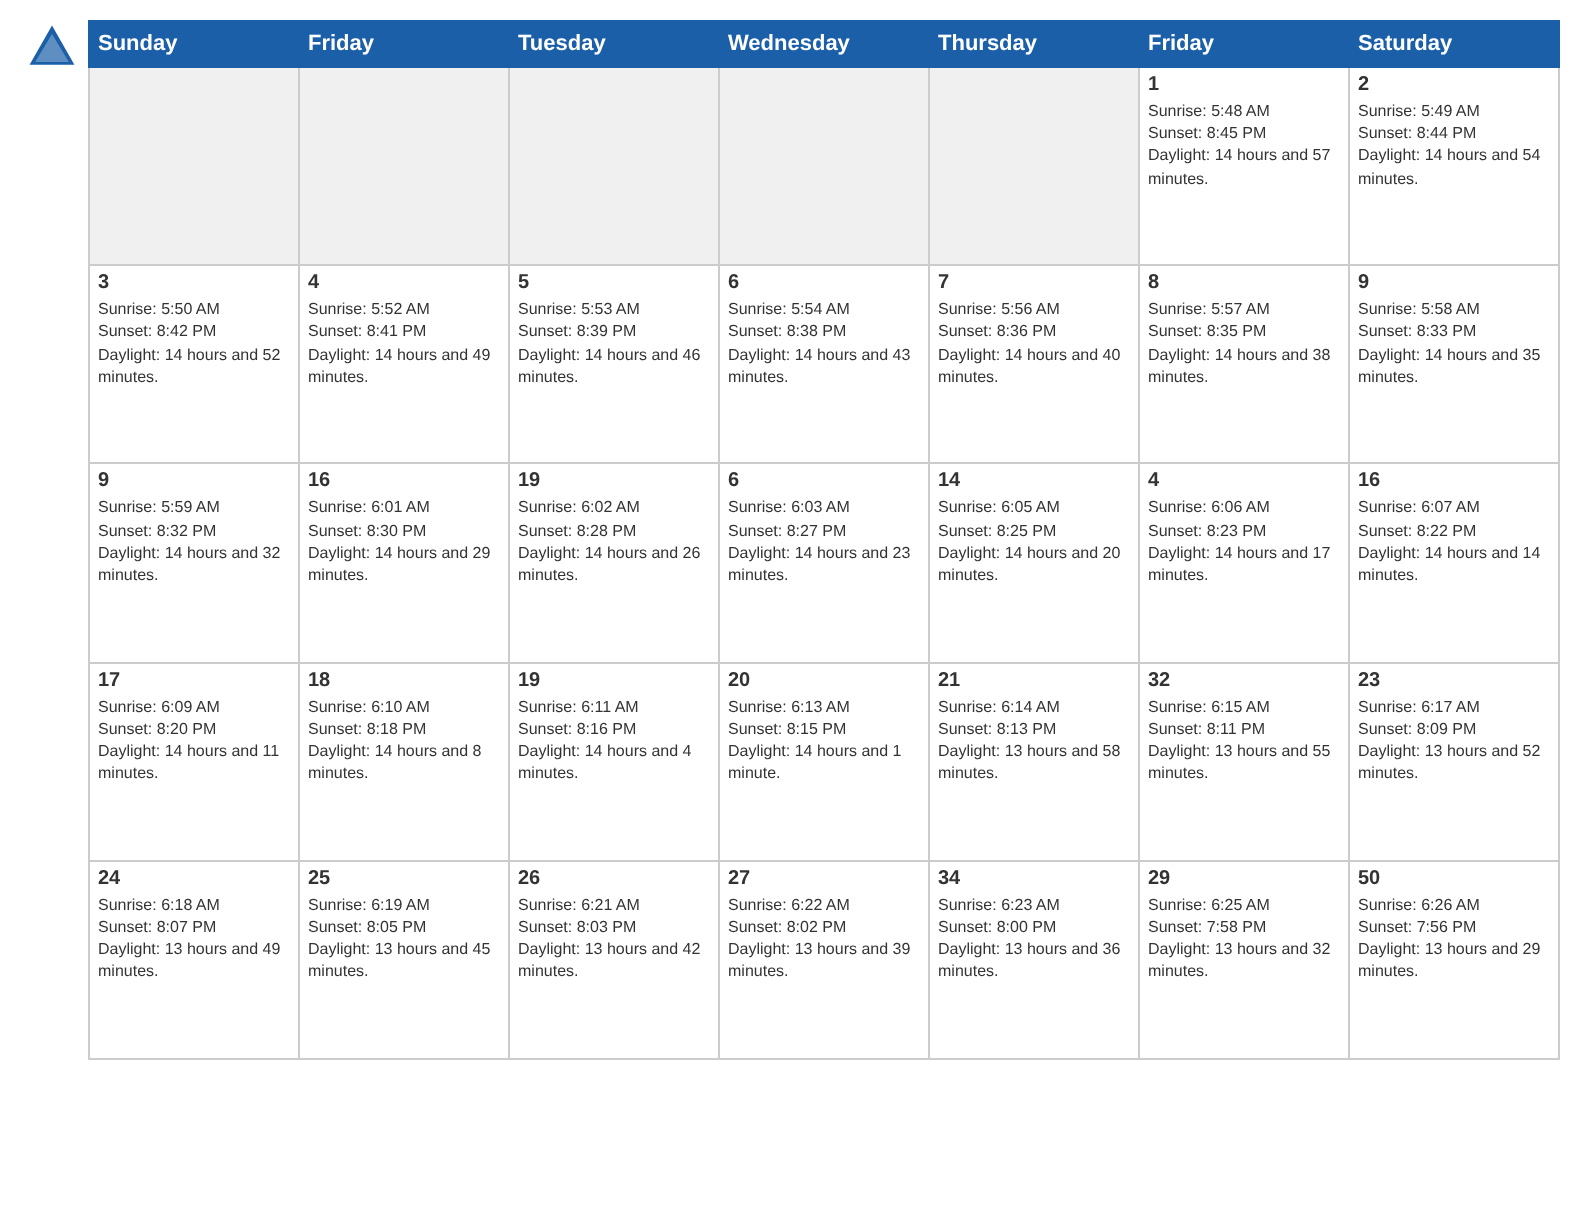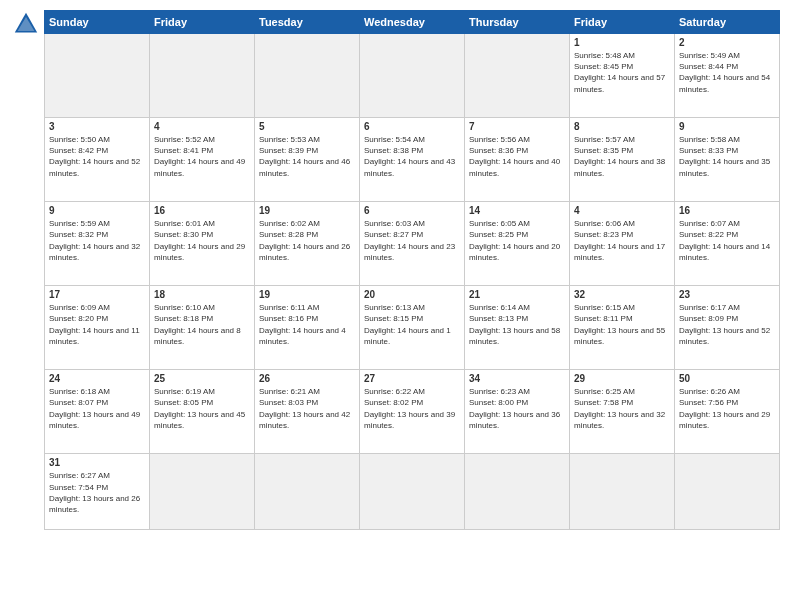--- a/index.html
+++ b/index.html
@@ -262,27 +262,15 @@
           </td>
           <td>
             <span class="day-number">29</span>
             <div class="sun-info">Sunrise: 6:25 AM<br>Sunset: 7:58 PM<br>Daylight: 13 hours and 32 minutes.</div>
           </td>
           <td>
             <span class="day-number">50</span>
             <div class="sun-info">Sunrise: 6:26 AM<br>Sunset: 7:56 PM<br>Daylight: 13 hours and 29 minutes.</div>
           </td>
         </tr>
-        <tr>
-          <td class="last-row">
-            <span class="day-number">31</span>
-            <div class="sun-info">Sunrise: 6:27 AM<br>Sunset: 7:54 PM<br>Daylight: 13 hours and 26 minutes.</div>
-          </td>
-          <td class="last-row empty"></td>
-          <td class="last-row empty"></td>
-          <td class="last-row empty"></td>
-          <td class="last-row empty"></td>
-          <td class="last-row empty"></td>
-          <td class="last-row empty"></td>
-        </tr>
       </tbody>
   </table>
 </div>
 
 </body></html>

